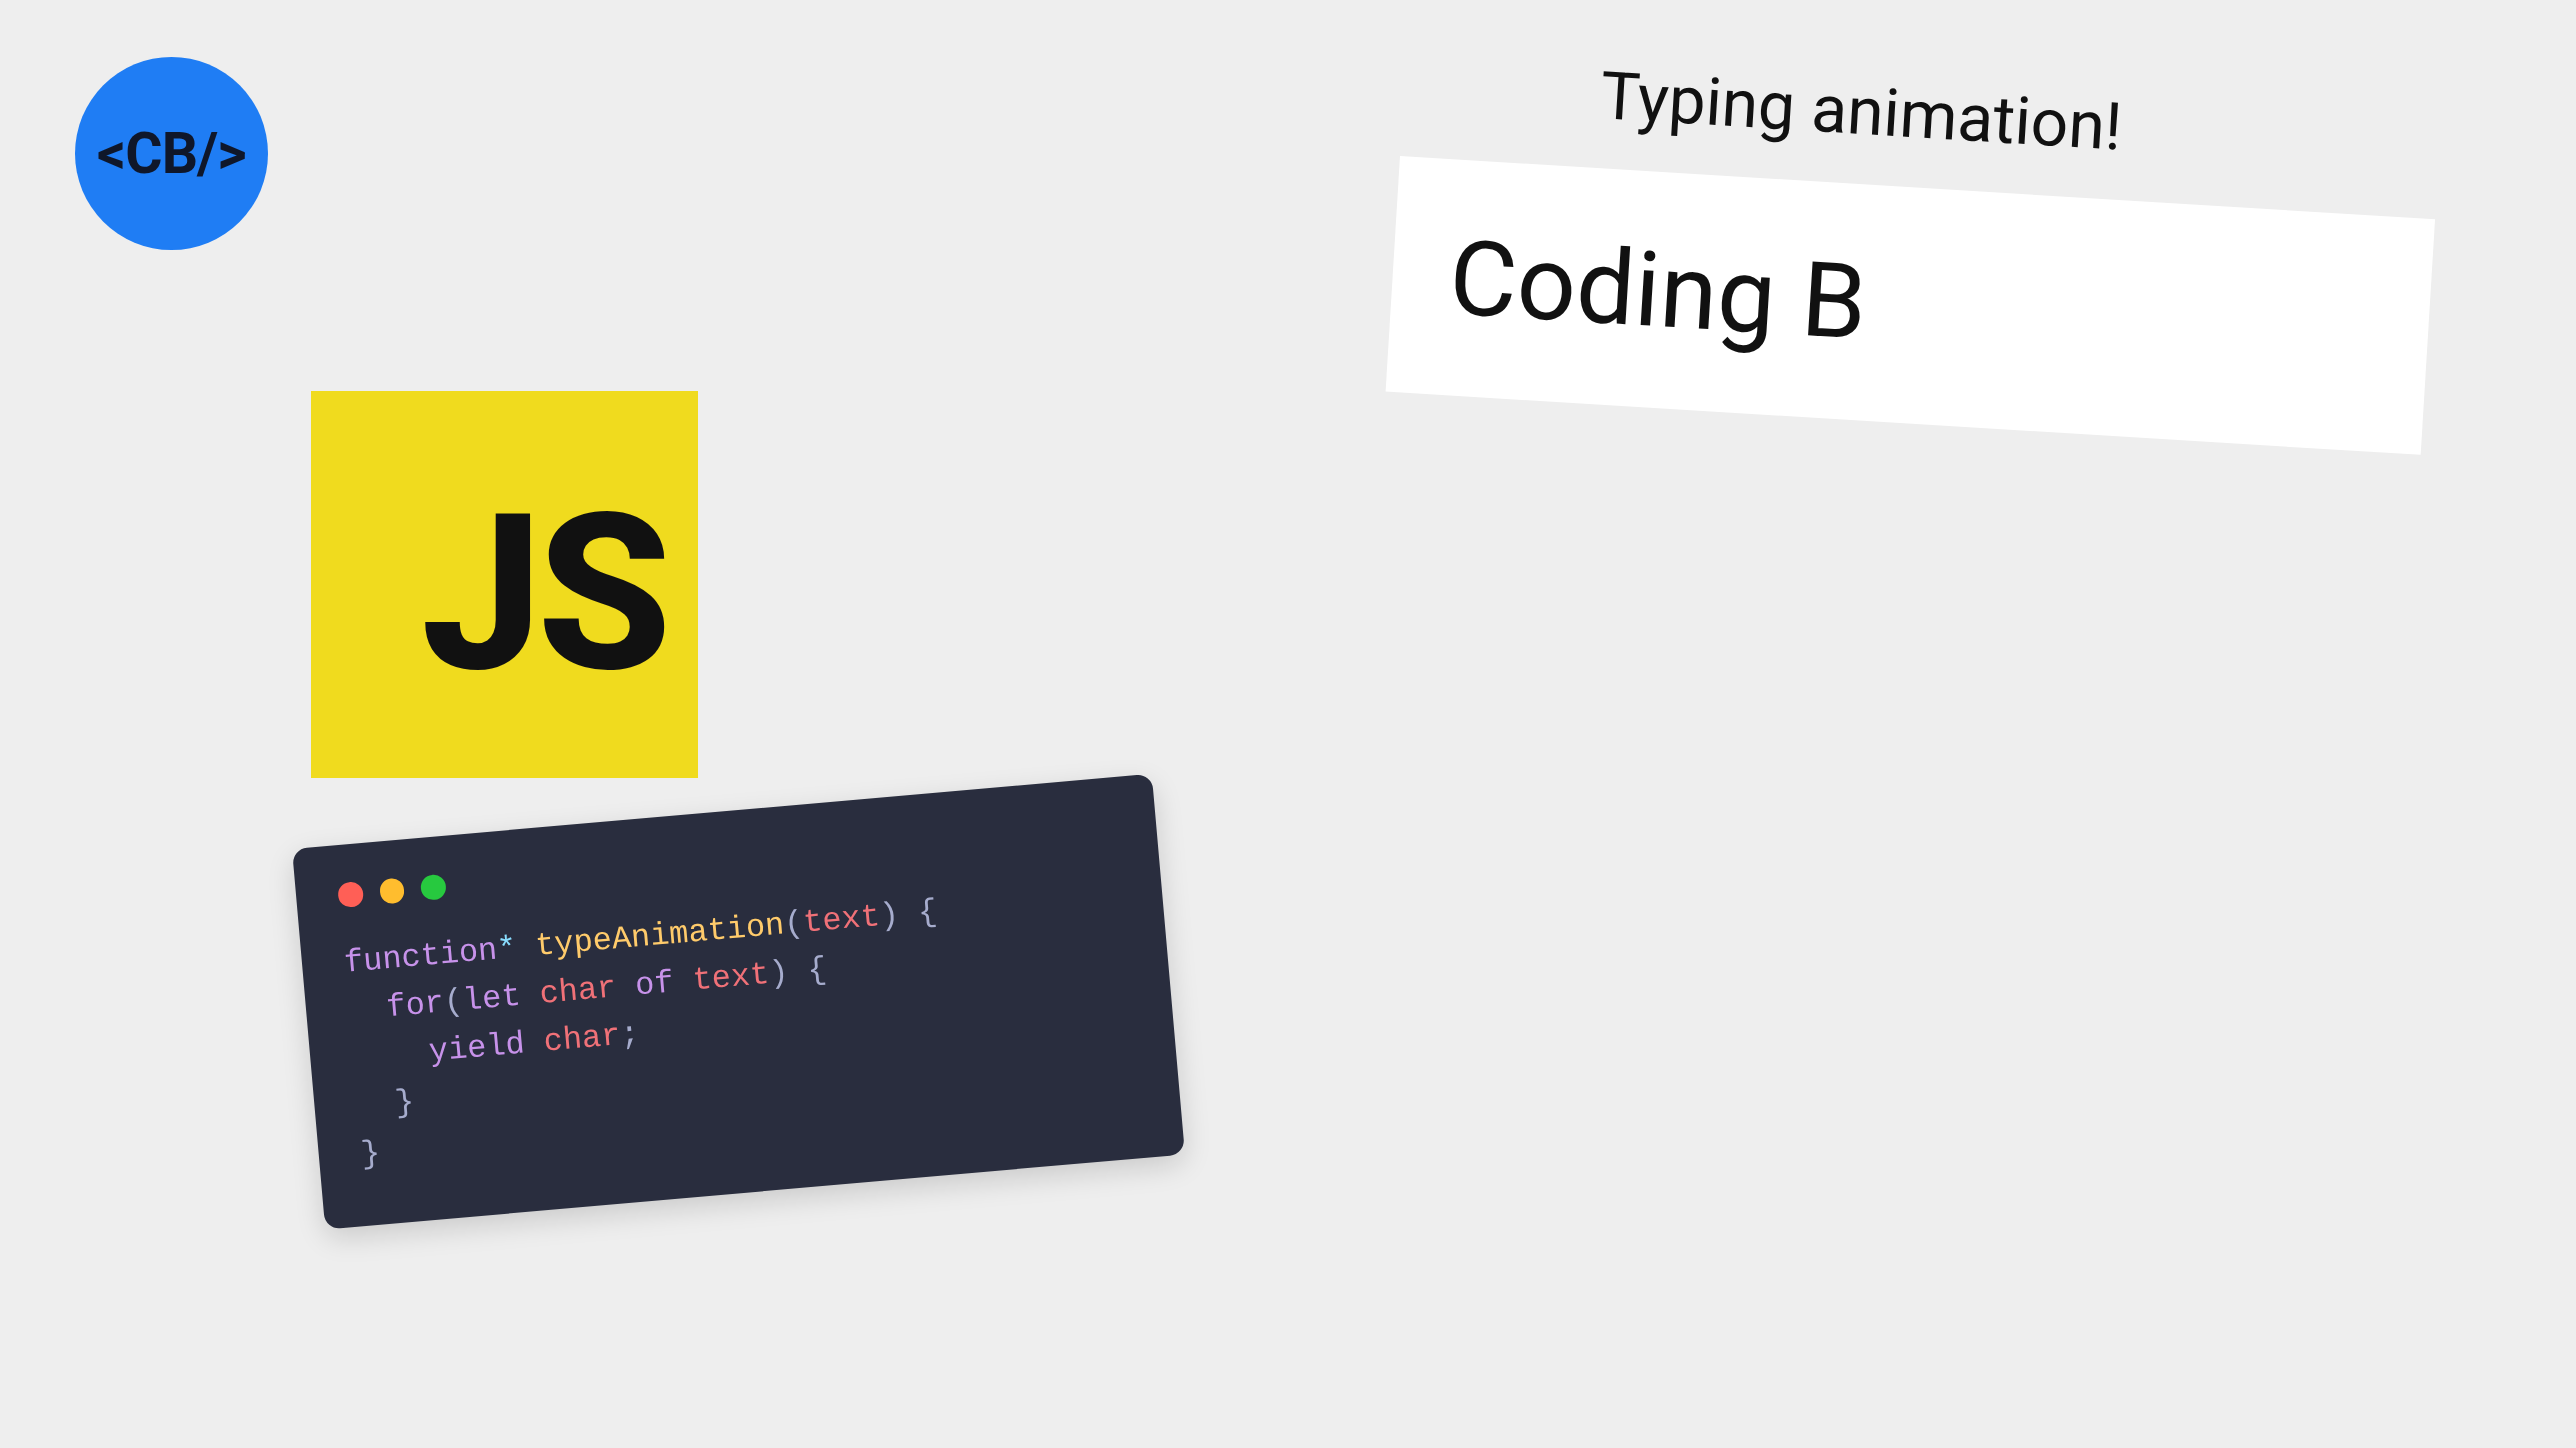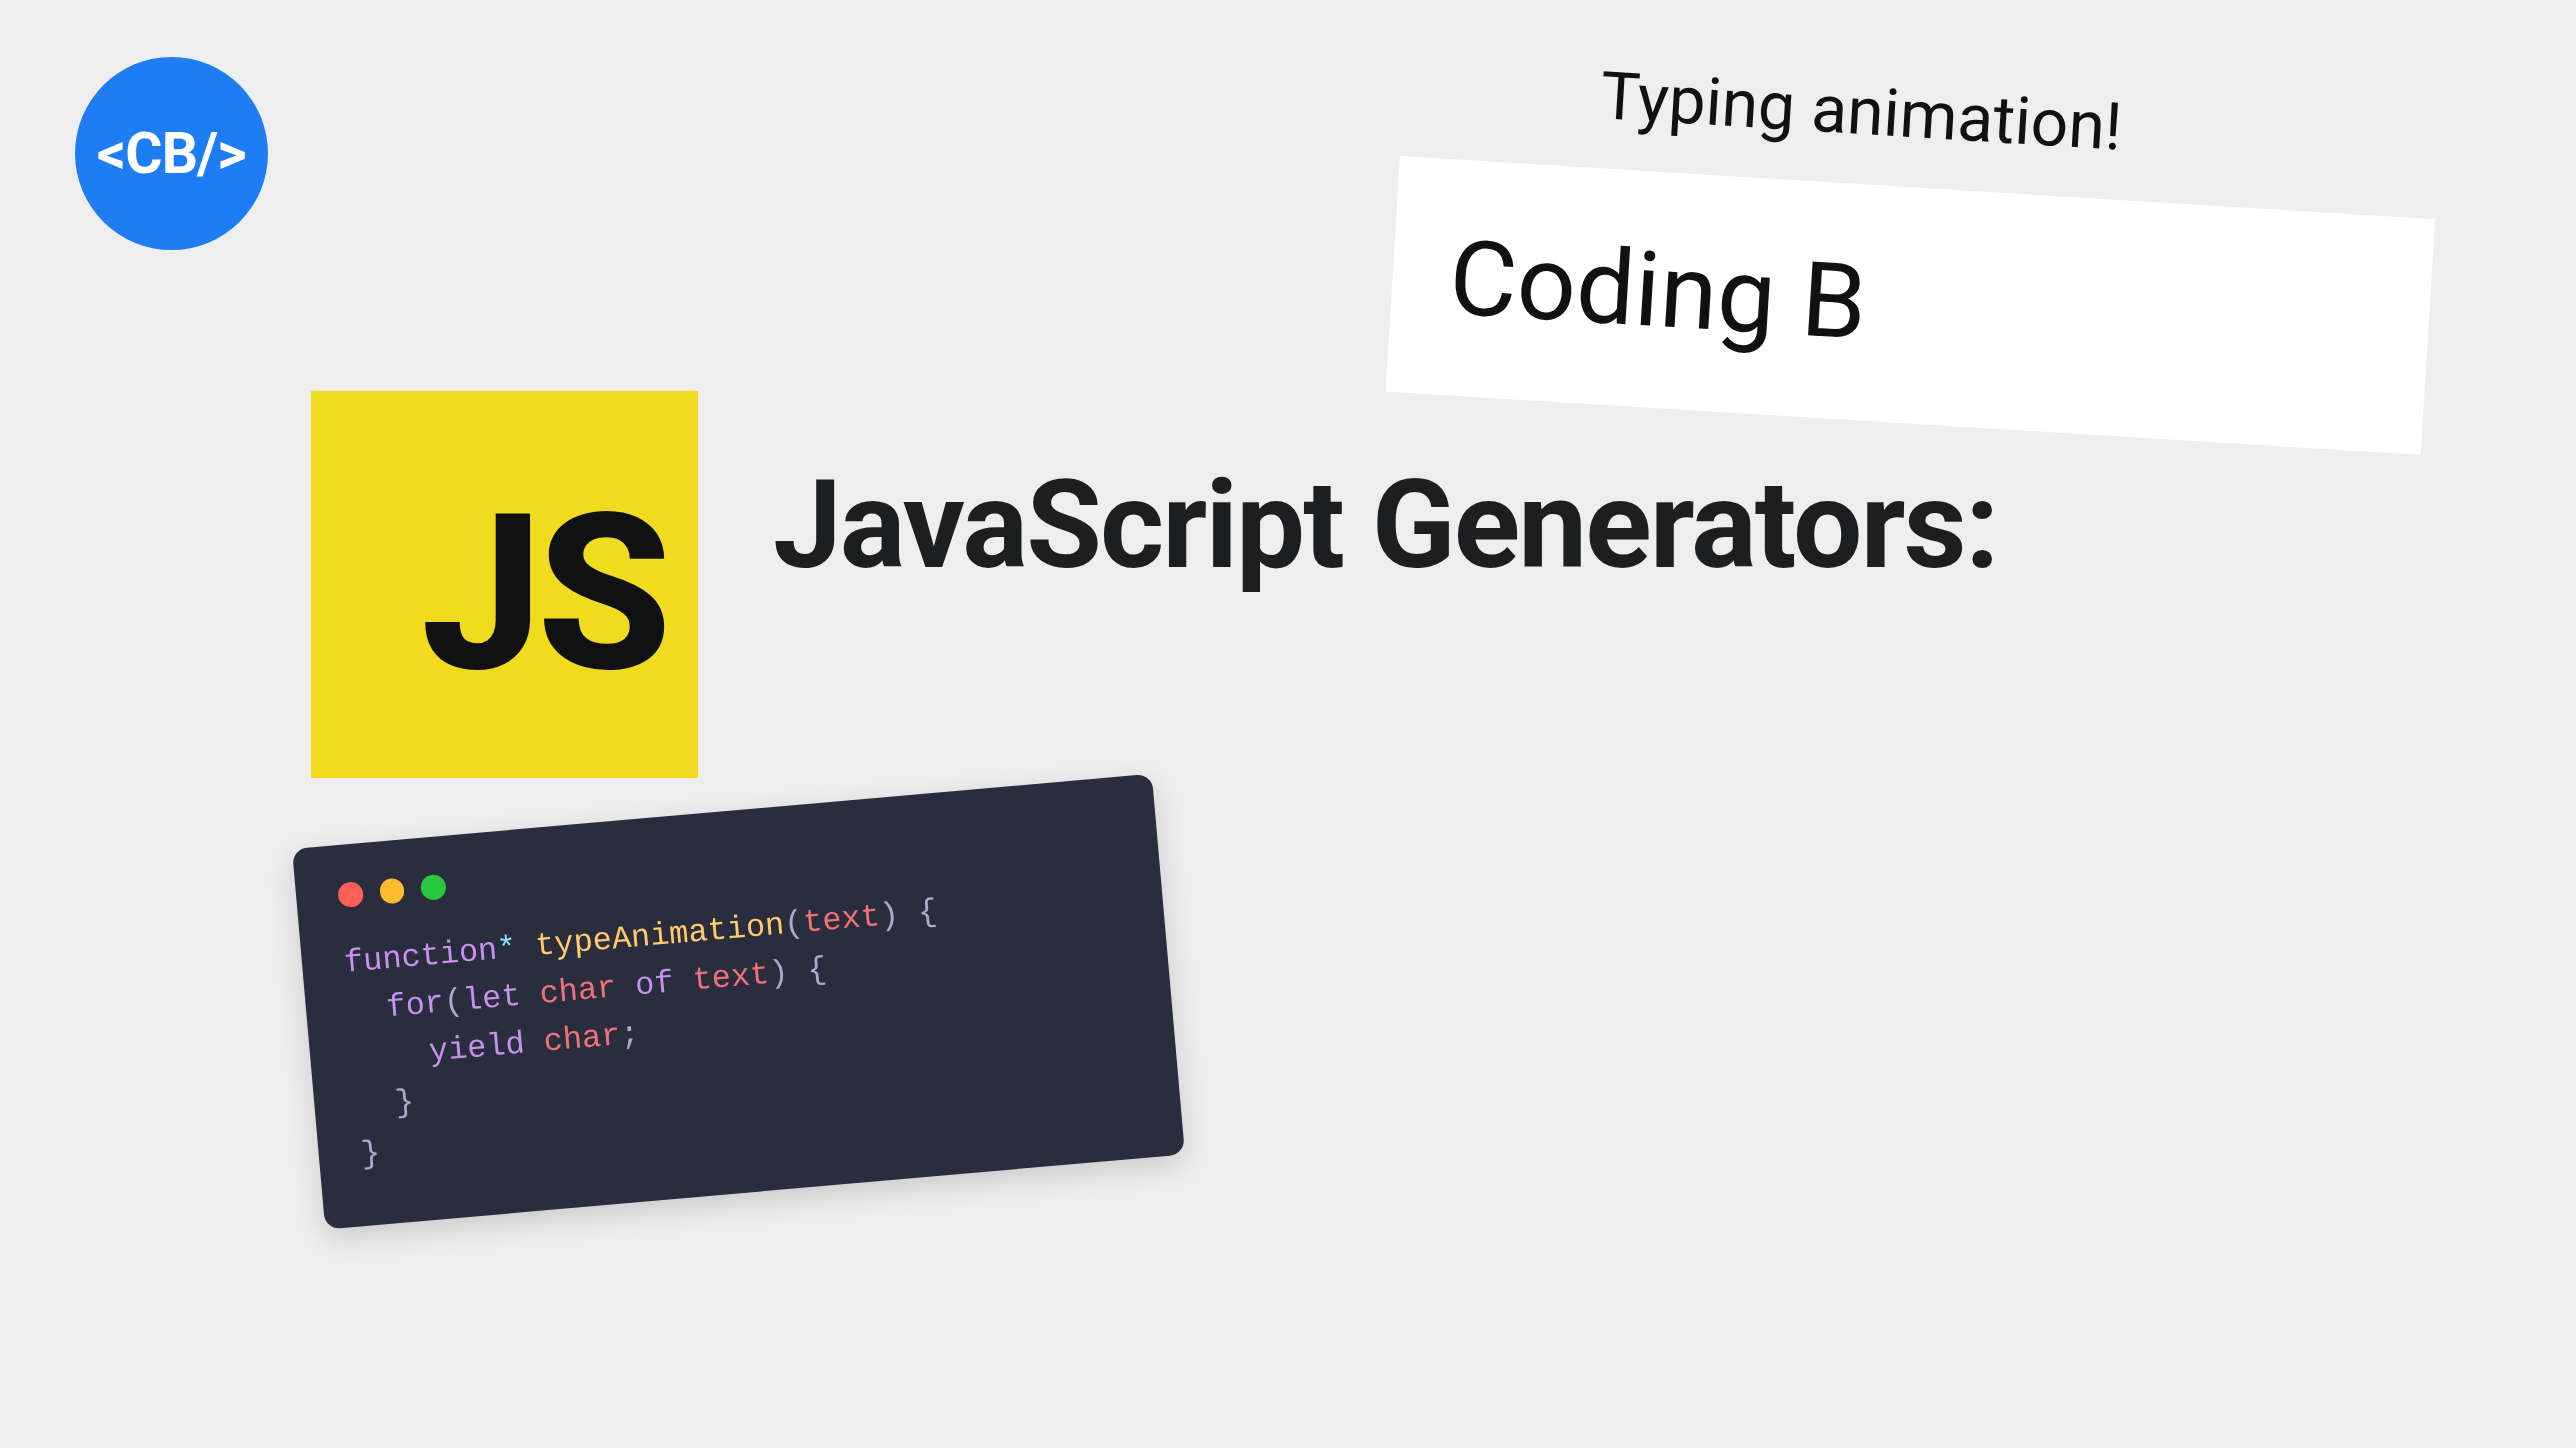--- a/index.html
+++ b/index.html
@@ -15,21 +15,21 @@
 
   
   .logo {
     position: absolute;
     top: 57px;
     left: 75px;
     width: 193px;
     height: 193px;
     border-radius: 50%;
     background: #1f7df4;
-    color: #ffffff;
+    color: #0f172a;
     display: flex;
     align-items: center;
     justify-content: center;
     font-weight: 700;
     font-size: 57px;
     letter-spacing: -0.9px;
   }
 
   
   .typing-label {
@@ -150,21 +150,21 @@
 
 <div class="typing-card">
   <span class="typing-card-text">Coding B</span>
 </div>
 
 <div class="js-badge">
   <span class="js-badge-text">JS</span>
 </div>
 
 <div class="main-title">
-  <span>JavaScript Generators:</span><br>
+  <br>
 </div>
 
 <div class="code-window">
   <div class="window-dots">
     <div class="dot red"></div>
     <div class="dot yellow"></div>
     <div class="dot green"></div>
   </div>
   <div class="code"><span class="tok-keyword">function</span><span class="tok-op">*</span> <span class="tok-func">typeAnimation</span><span class="tok-punct">(</span><span class="tok-param">text</span><span class="tok-punct">)</span> <span class="tok-punct">{</span>
   <span class="tok-ctrl">for</span><span class="tok-punct">(</span><span class="tok-keyword">let</span> <span class="tok-var">char</span> <span class="tok-keyword">of</span> <span class="tok-param">text</span><span class="tok-punct">)</span> <span class="tok-punct">{</span>

